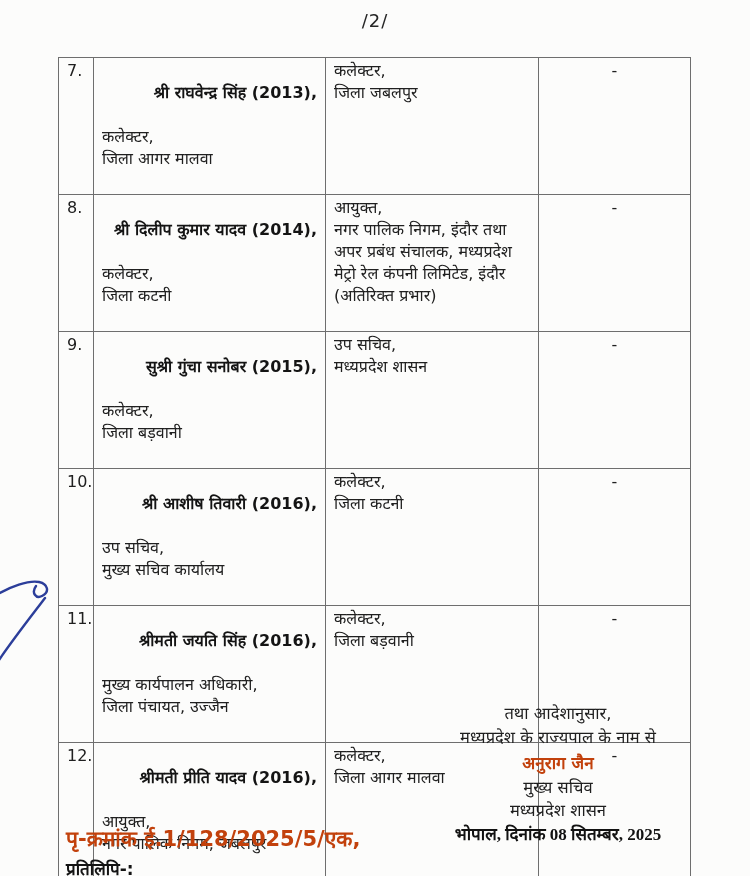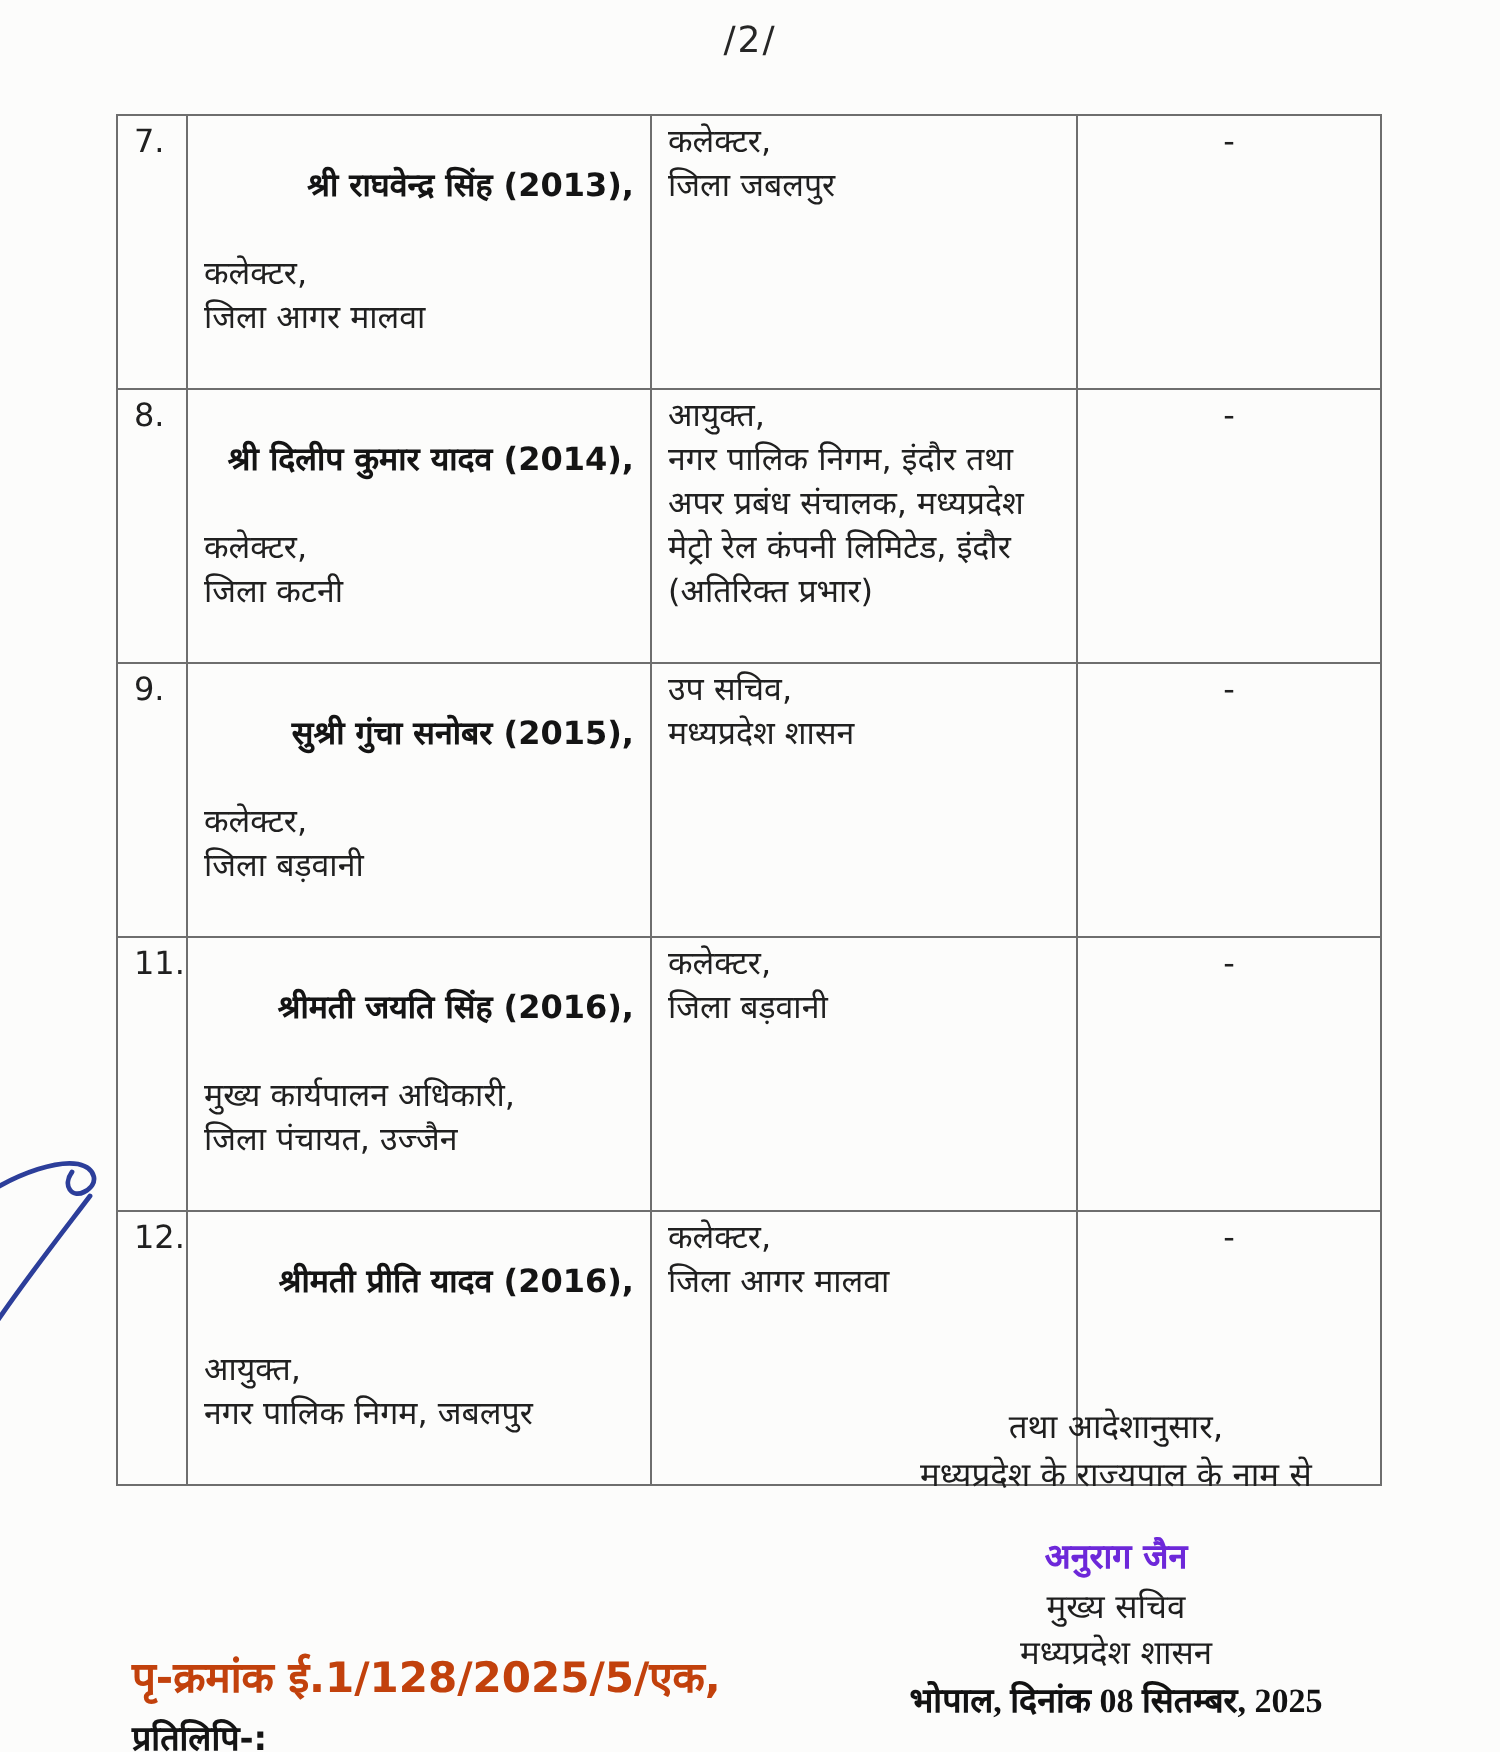--- a/index.html
+++ b/index.html
@@ -50,21 +50,21 @@
   tr:nth-child(8){height:72px;}
   .ink-sig{
     position:absolute;left:-2px;top:572px;
   }
   .sign-block{
     position:absolute;left:408px;top:702px;width:300px;
     text-align:center;
     font-size:16.5px;line-height:23.5px;
     color:#1e1e1e;
   }
-  .sign-block .signatory-name{font-weight:bold;margin-top:19px;font-size:17px;color:#6d28d9;}
+  .sign-block .signatory-name{font-weight:bold;margin-top:3px;font-size:17px;color:#c2410c;}
   .sign-block .place-date{font-weight:bold;font-size:17px;color:#121212;font-family:Liberation Serif, serif;}
   .ref-line{
     position:absolute;left:66px;top:824px;
     font-weight:bold;font-size:21px;color:#c2410c;
   }
   .copy-line{
     position:absolute;left:66px;top:857px;
     font-weight:bold;font-size:17px;color:#141414;
   }
 </style>
@@ -113,20 +113,31 @@
         <td>
           <div class="officer-name">सुश्री गुंचा सनोबर (2015),</div>
           <div class="officer-details">कलेक्टर,
 जिला बड़वानी</div>
         </td>
         <td>उप सचिव,
 मध्यप्रदेश शासन</td>
         <td class="charge-cell">-</td>
       </tr>
       <tr>
+        <td class="sno">10.</td>
+        <td>
+          <div class="officer-name">श्री आशीष तिवारी (2016),</div>
+          <div class="officer-details">उप सचिव,
+मुख्य सचिव कार्यालय</div>
+        </td>
+        <td>कलेक्टर,
+जिला कटनी</td>
+        <td class="charge-cell">-</td>
+      </tr>
+      <tr>
         <td class="sno">11.</td>
         <td>
           <div class="officer-name">श्रीमती जयति सिंह (2016),</div>
           <div class="officer-details">मुख्य कार्यपालन अधिकारी,
 जिला पंचायत, उज्जैन</div>
         </td>
         <td>कलेक्टर,
 जिला बड़वानी</td>
         <td class="charge-cell">-</td>
       </tr>

